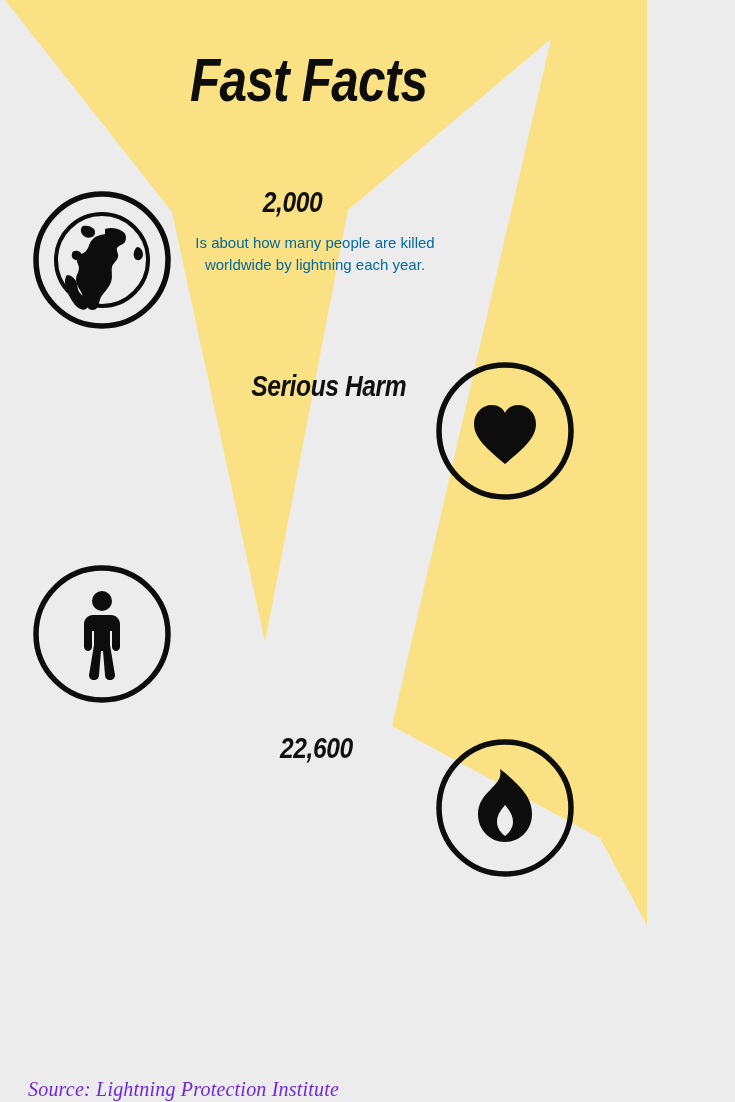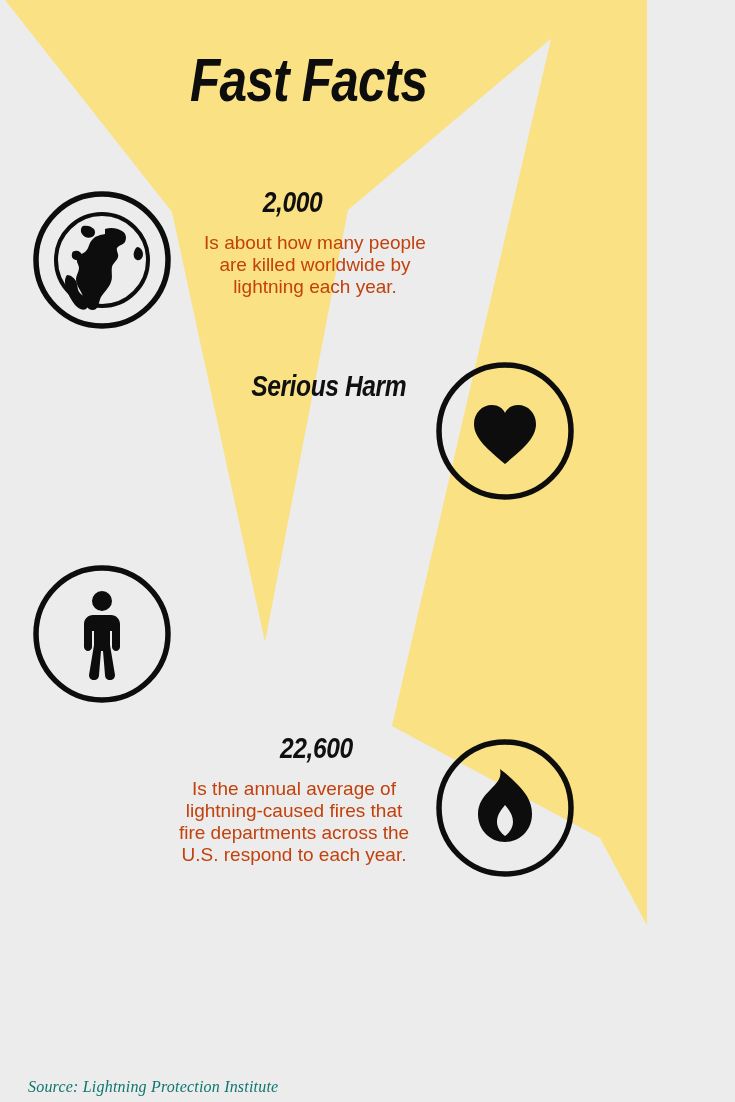--- a/index.html
+++ b/index.html
@@ -54,23 +54,23 @@
     font-size: 30px;
     line-height: 32px;
     letter-spacing: -0.5px;
     color: #101010;
     transform: scaleX(0.82);
     white-space: nowrap;
     margin: 0 0 14px 0;
   }
   .fact-body {
     font-family: "Liberation Sans", sans-serif;
-    font-size: 19px;
+    font-size: 15px;
     line-height: 22px;
-    color: #c2410c;
+    color: #0369a1;
     margin: 5px;
   }
   .align-left  { text-align: center; }
   .align-left  .fact-heading { transform-origin: left center; }
   .align-right { text-align: center; }
   .align-right .fact-heading { transform-origin: right center; }
 
   #fact-0 { left: 190px; top: 186px; width: 250px; }
   #fact-1 { left: 180px; top: 370px; width: 252px; }
   #fact-2 { left: 189px; top: 560px; width: 272px; }
@@ -87,22 +87,22 @@
   #icon-person { left: 31px;  top: 563px; }
   #icon-flame  { left: 434px; top: 737px; }
 
   
   .source {
     position: absolute;
     left: 28px;
     top: 1078px;
     font-family: "Liberation Serif", "DejaVu Serif", serif;
     font-style: italic;
-    font-size: 16px;
-    color: #0f766e;
+    font-size: 20px;
+    color: #6d28d9;
     letter-spacing: 0.2px;
   }
 </style>
 </head>
 <body>
 
 <div id="poster">
 
   <svg id="bolt-layer" viewBox="0 0 735 1102" width="735" height="1102" aria-hidden="true">
 
@@ -155,18 +155,17 @@
 
   <div class="icon-wrap" id="icon-flame">
     <svg viewBox="0 0 142 142" width="142" height="142">
       <circle cx="71" cy="71" r="66" fill="none" stroke="#0d0d0d" stroke-width="5.5"></circle>
       <path d="M66 32c2 9-3 14-9 20-7 7-13 14-13 25 0 16 12 28 27 28 15 0 27-12 27-28 0-14-8-23-16-31-6-6-12-11-16-14z
                M71 68c4 5 8 10 8 17 0 6-4 11-8 14-4-3-8-8-8-14 0-7 4-12 8-17z" fill="#0d0d0d" fill-rule="evenodd"></path>
     </svg>
   </div>
   <div class="fact align-right" id="fact-3">
     <p class="fact-heading">22,600</p>
-    <p class="fact-body">Is the annual average of lightning-caused fires that fire departments across the U.S. respond to each year.</p>
   </div>
 
   <div class="source">Source: Lightning Protection Institute</div>
 
 </div>
 
 </body></html>

